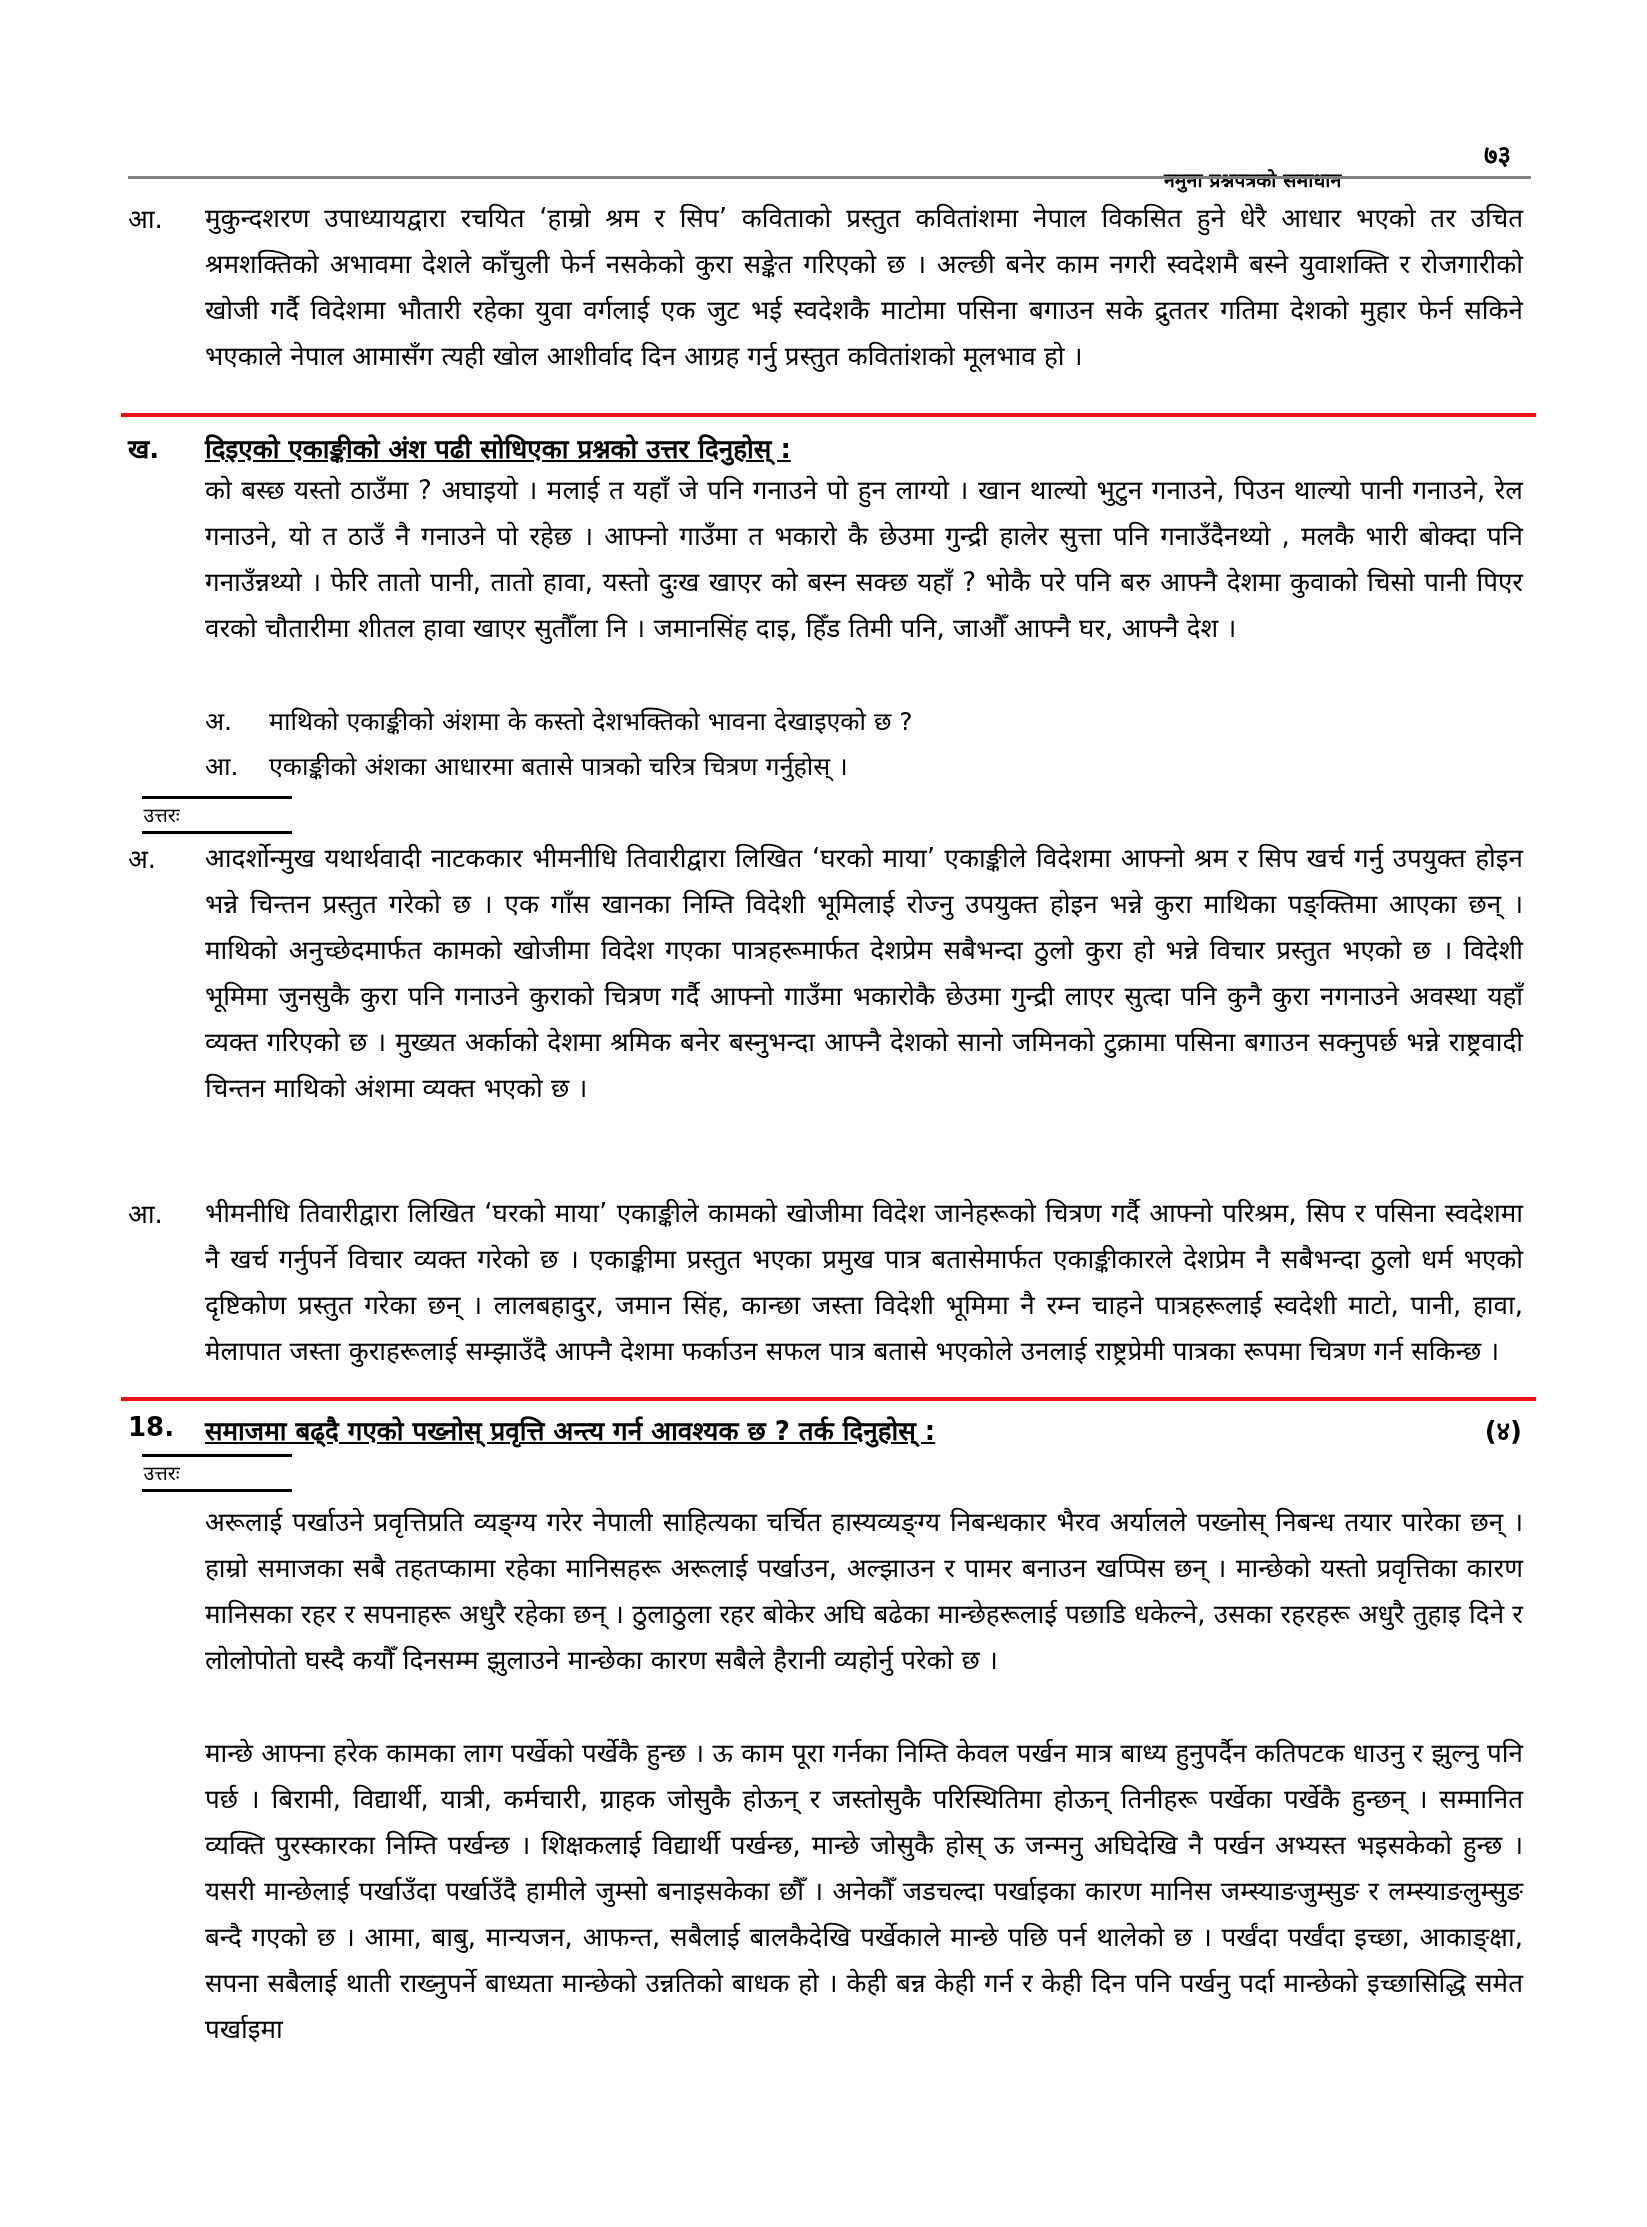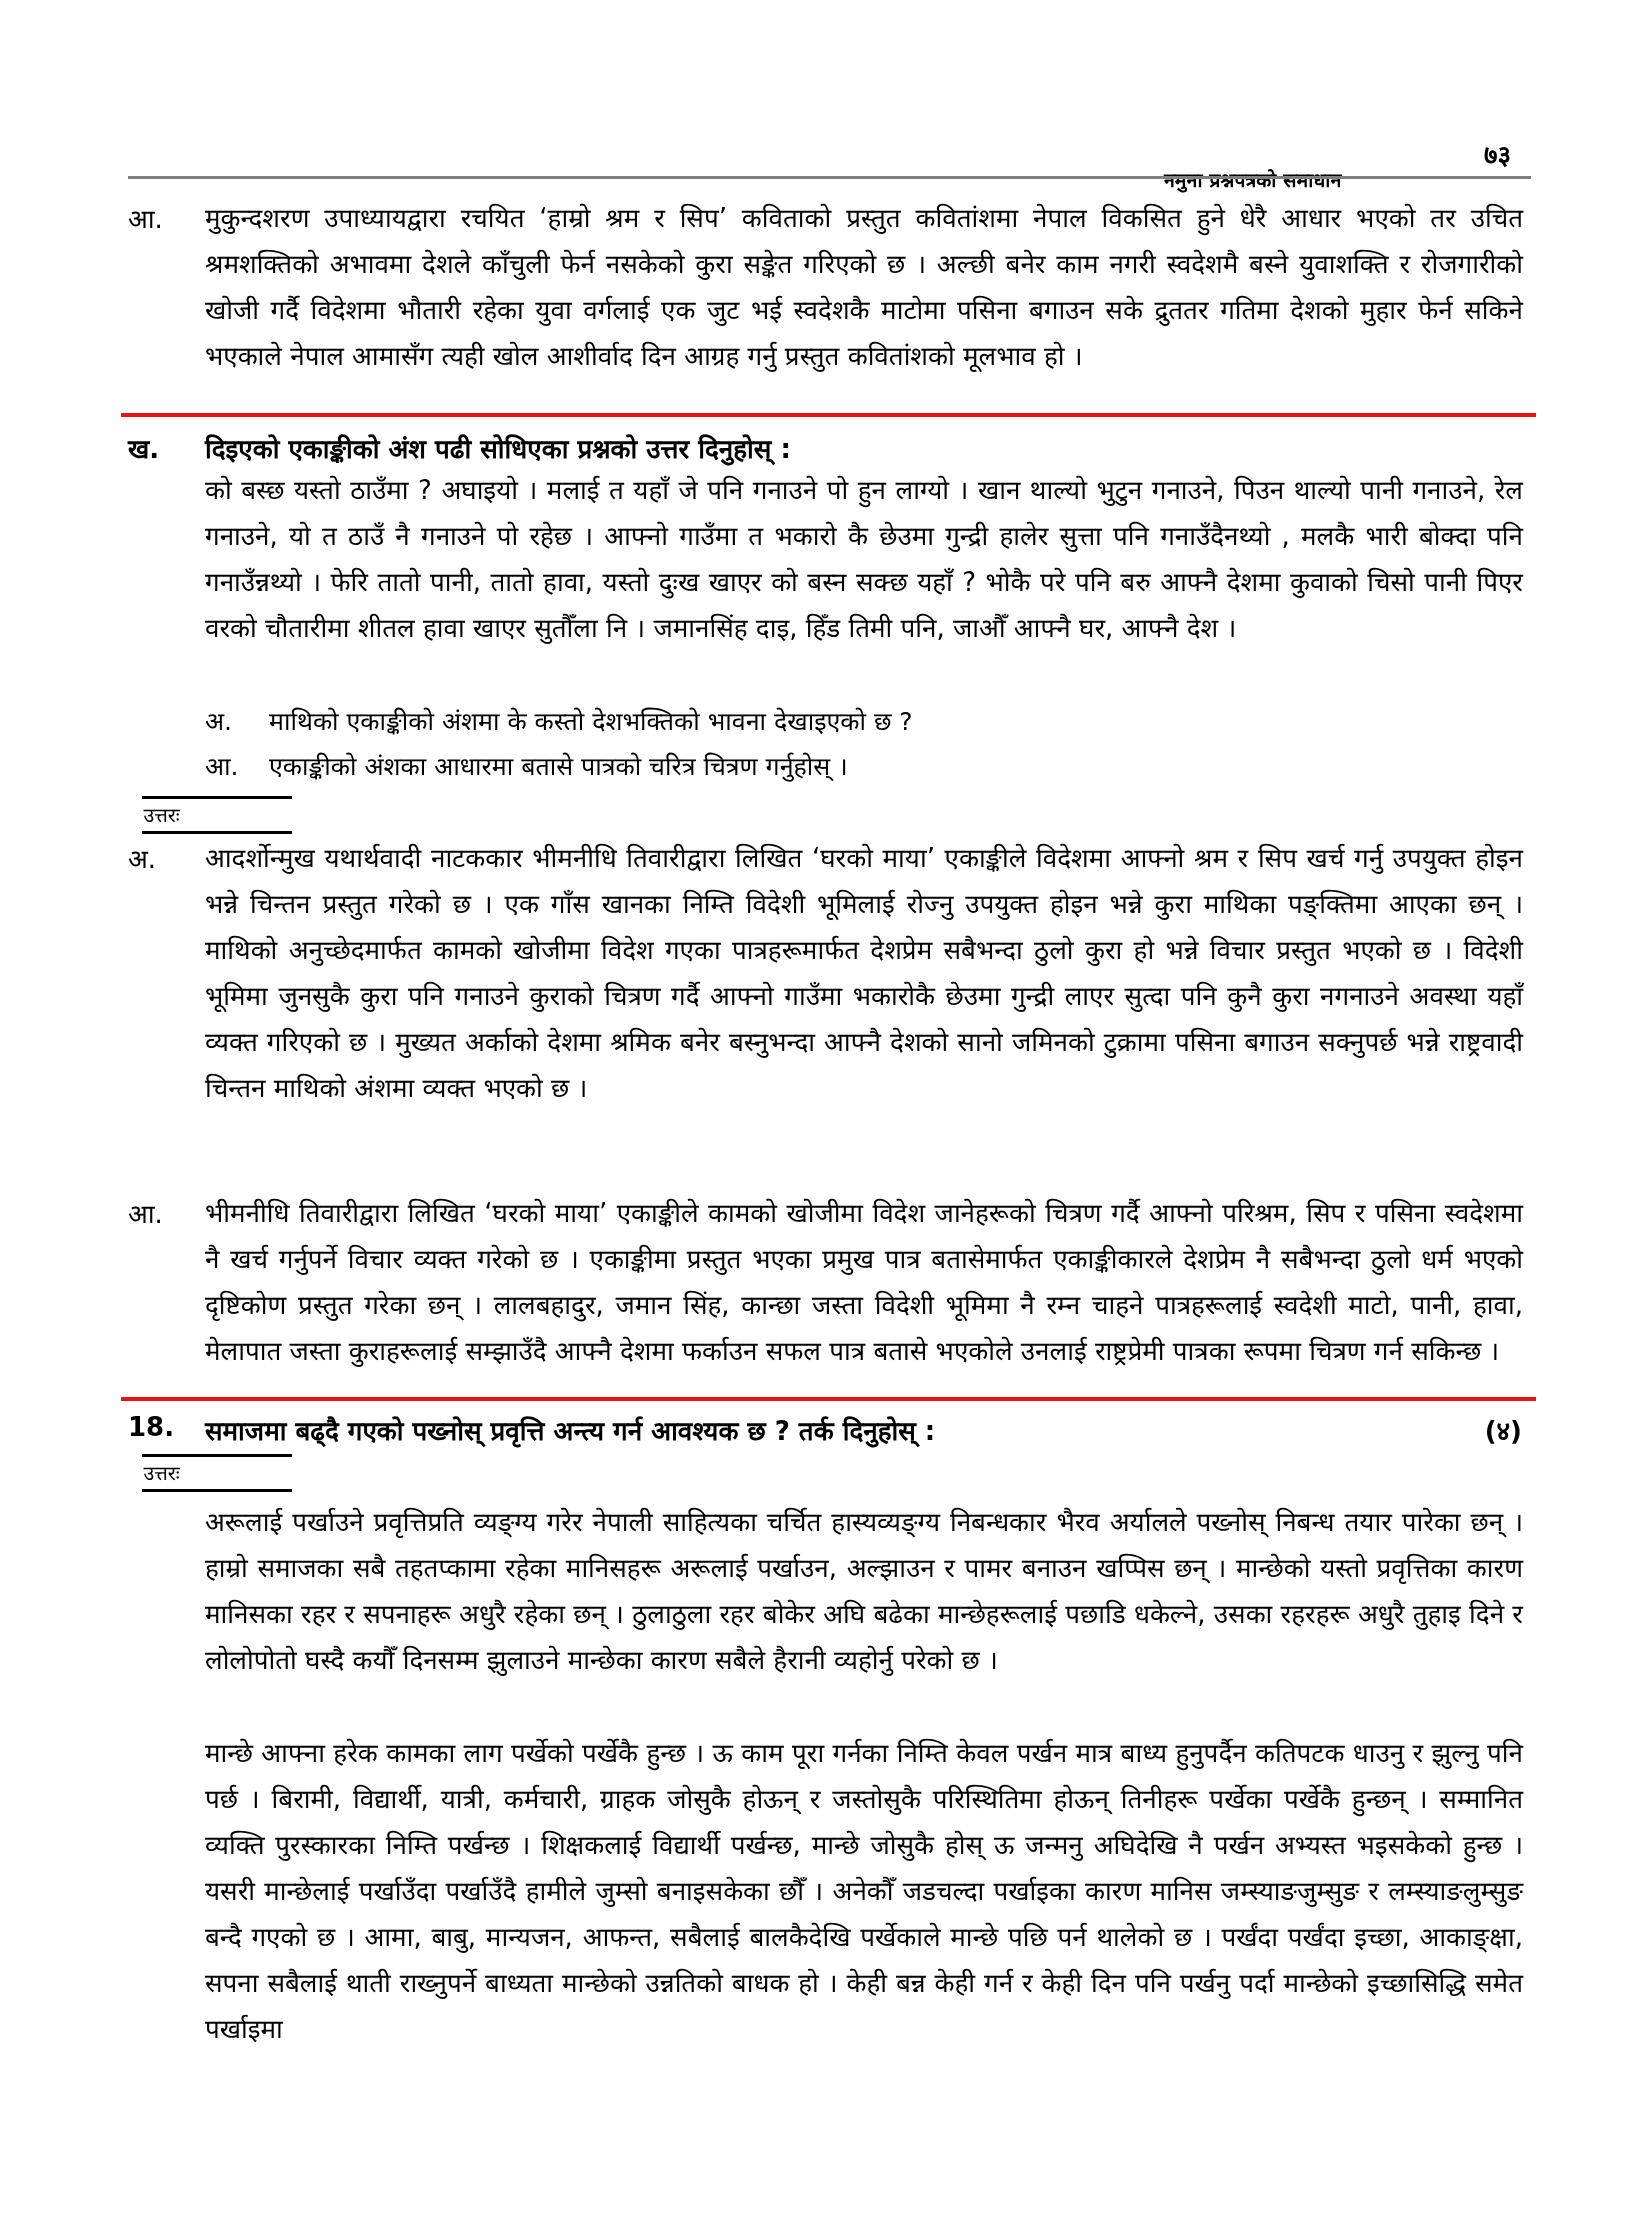--- a/index.html
+++ b/index.html
@@ -21,21 +21,21 @@
   .block { position: absolute; left: 128px; width: 1403px; }
   .label { position: absolute; left: 0; font-size: 26px; }
   .para {
     position: absolute; left: 77px; width: 1318px; font-size: 26px; line-height: 46px;
     text-align: justify; text-align-last: left;
   }
   .heading {
     position: absolute; left: 0; font-size: 26px; font-weight: bold; width: 1403px;
   }
   .heading .num { position: absolute; left: 0; }
-  .heading .txt { position: absolute; left: 77px; }
+  .heading .txt { position: absolute; left: 77px; text-decoration: underline; }
   .heading .marks { position: absolute; right: 9px; }
   .subq { position: absolute; font-size: 25px; }
   .subq .lbl { position: absolute; left: 0; }
   .subq .txt { position: absolute; left: 64px; white-space: nowrap; }
   .answer-label {
     position: absolute; left: 0; font-size: 19.6px; width: 148px;
     border-top: 3px solid #000; border-bottom: 3px solid #000; padding: 1.5px 0 3px 1.5px; margin-left: 14px;
   }
 </style>
 </head>

